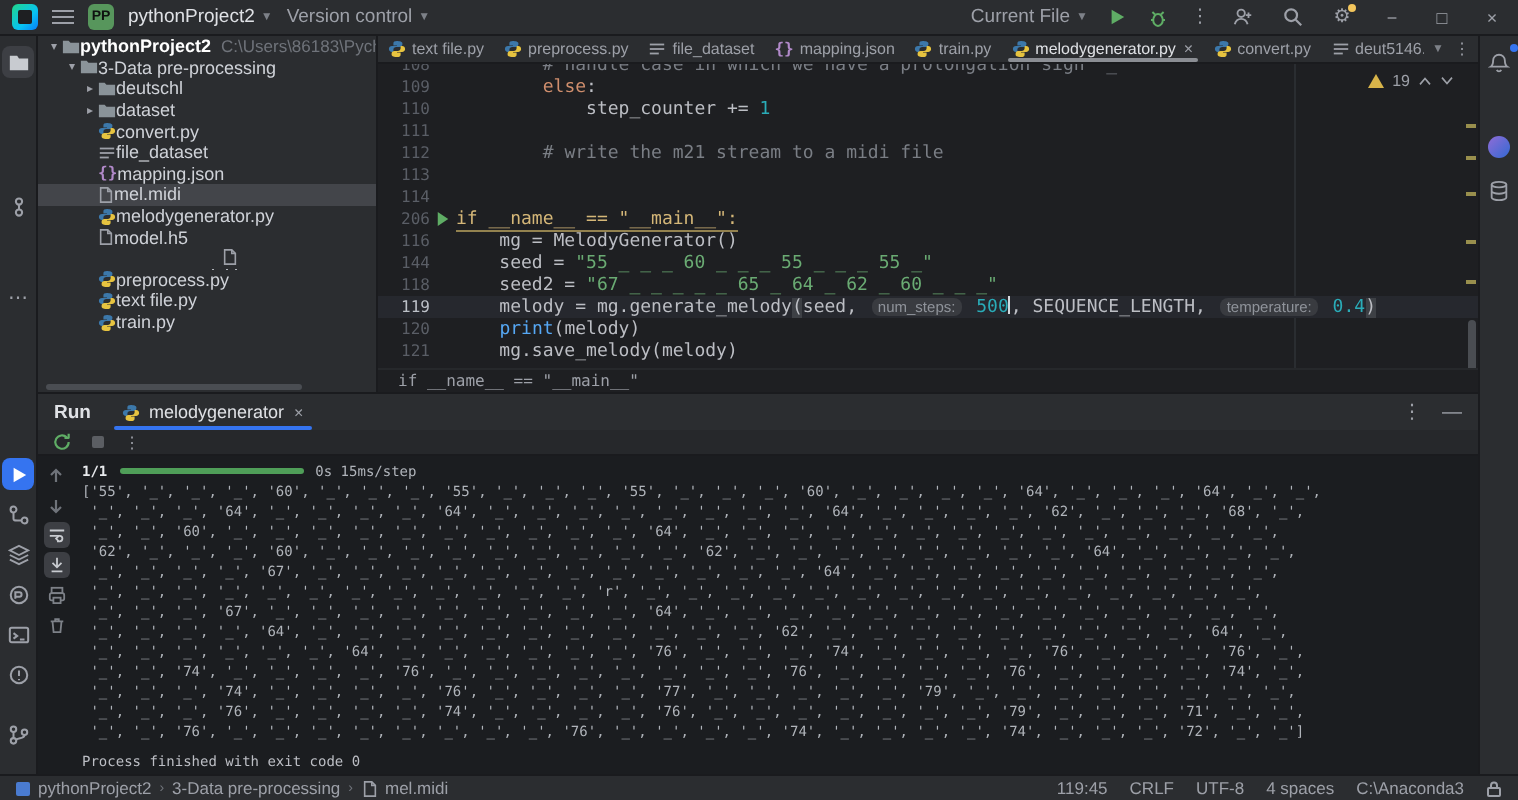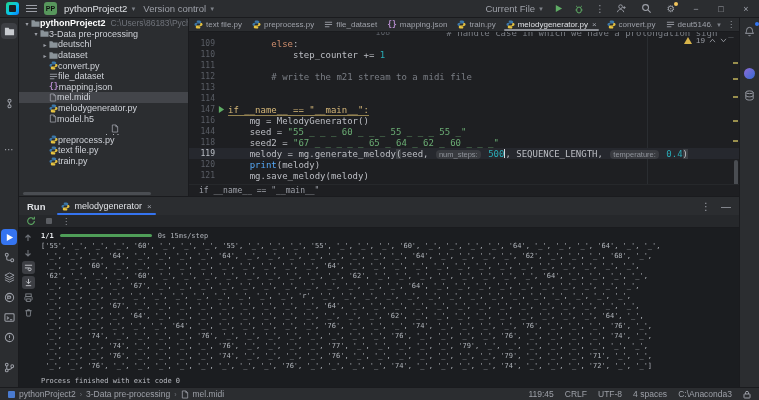--- a/index.html
+++ b/index.html
@@ -55,21 +55,21 @@
   .tabs-scroll { display:flex; flex:1; min-width:0; overflow:hidden; }
   .tab { display:flex; align-items:center; gap:3px; padding:0 5px; font-size:8px; color:#9da0a8; position:relative; flex-shrink:0; }
   .tab.active { color:#dfe1e5; }
   .tab.active:after { content:""; position:absolute; left:3px; right:3px; bottom:0; height:2px; background:#8b8e94; border-radius:1px; }
   .tab-close { color:#9da0a8; font-size:8px; margin-left:1px; }
   .tab-ctrls { display:flex; align-items:center; gap:5px; padding:0 4px; color:#9da0a8; flex-shrink:0; background:#2b2d30; }
 
   .code-area { flex:1; position:relative; overflow:hidden; font-family:"DejaVu Sans Mono",monospace; }
   .margin-guide { position:absolute; left:458px; top:0; bottom:0; width:1px; background:#2a2d31; }
   .code-line { display:flex; align-items:center; height:11px; position:relative; }
-  .code-line.cut { margin-top:-5px;justify-content:flex-end; }
+  .code-line.cut { margin-top:-5px; }
   .code-line.current { background:#26282e; }
   .gnum { width:26px; text-align:right; font-size:8px; color:#5a5e66; flex-shrink:0; }
   .code-line.current .gnum { color:#bcc0c7; }
   .gicon { width:13px; text-align:center; flex-shrink:0; display:flex; justify-content:center; }
   .ctext { font-size:9px; white-space:pre; }
   .tp { color:#bcbec4; } .tc { color:#7a7e85; } .tk { color:#cf8e6d; } .ts { color:#6aab73; }
   .tn { color:#2aacb8; } .tb { color:#56a8f5; }
   .tm { color:#d5b778; border-bottom:1px solid #93824f; }
   .tbr { background:#3d4045; color:#bcbec4; }
   .pill { background:#393b40; color:#8f939a; border-radius:4px; padding:0 3px; margin:0 2px; font:7.5px "Liberation Sans",sans-serif; }
@@ -499,21 +499,21 @@
               <div class="code-line">
                 <span class="gnum">113</span>
                 <span class="gicon"></span>
               </div>
               <div class="code-line">
                 <span class="gnum">114</span>
                 <span class="gicon"></span>
                 <span class="ctext"></span>
               </div>
               <div class="code-line">
-                <span class="gnum">147</span>
+                <span class="gnum">206</span>
                 <span class="gicon">
                   <svg width="7" height="7" viewBox="0 0 8 8">
                     <path fill="#5fad65" d="M1 0l6 4-6 4z"></path>
                   </svg>
                 </span>
                 <span class="ctext"><span class="tm">if __name__ == "__main__":</span></span>
               </div>
               <div class="code-line">
                 <span class="gnum">116</span>
                 <span class="gicon"></span>

